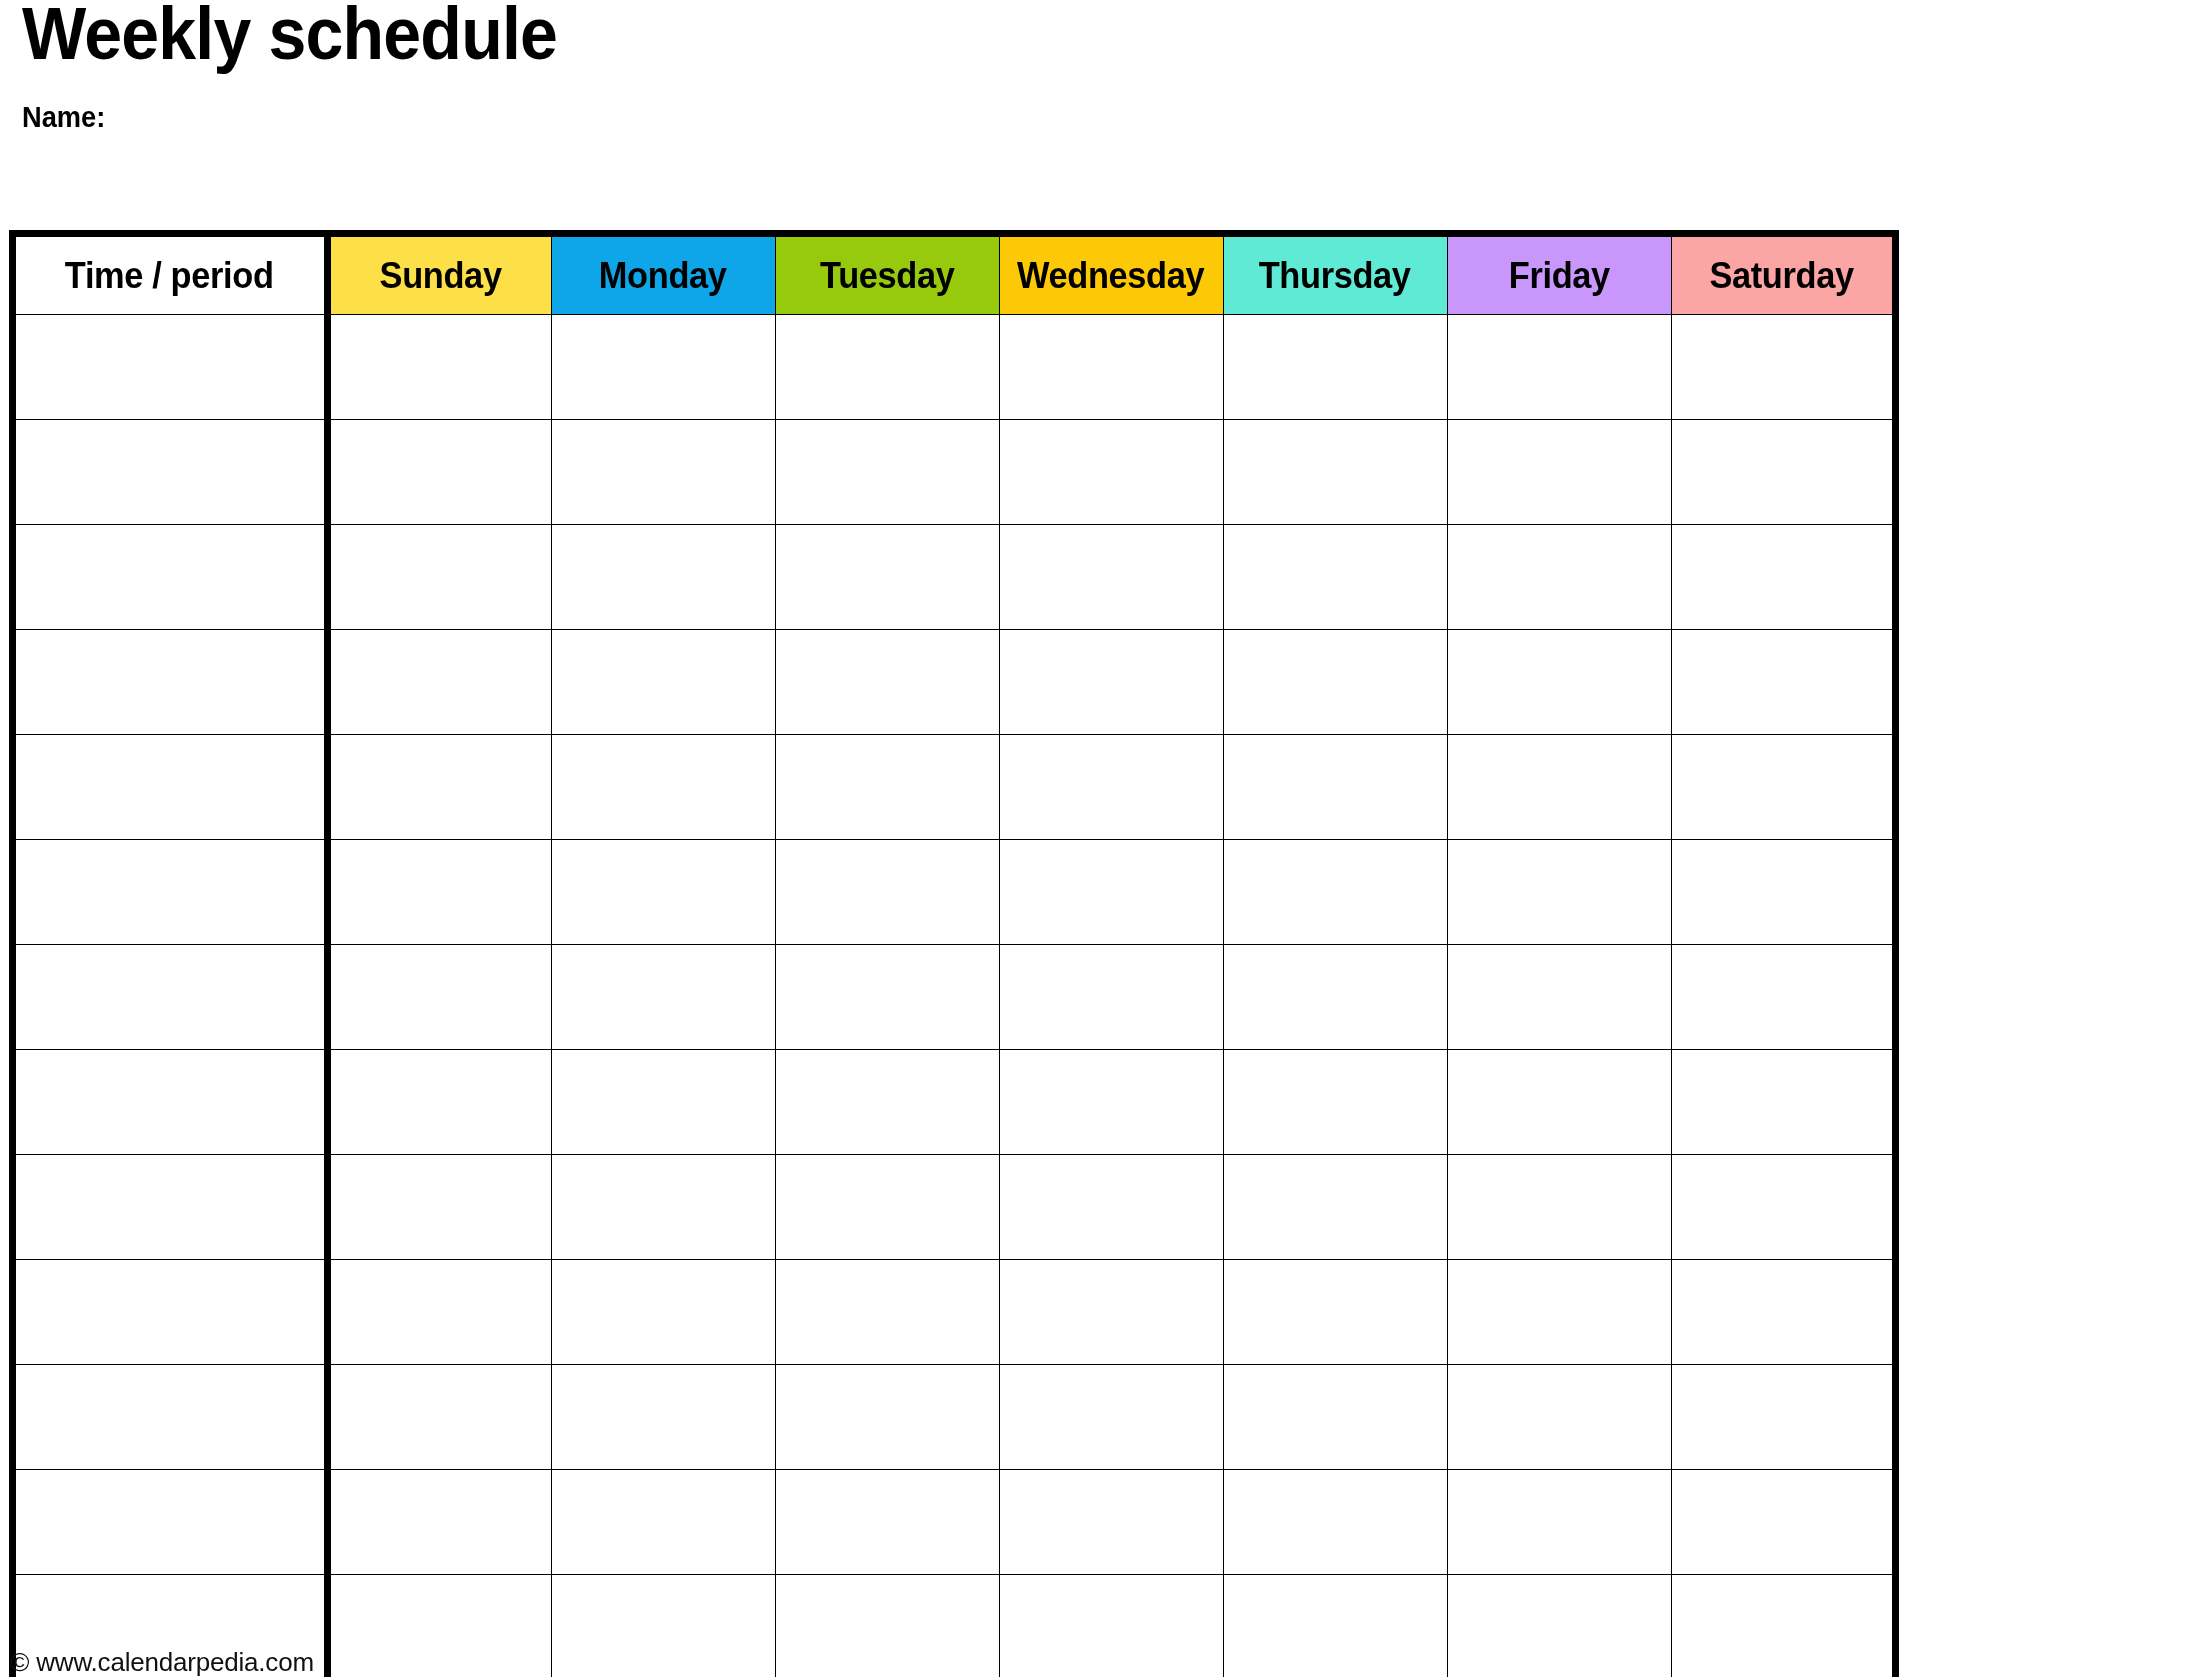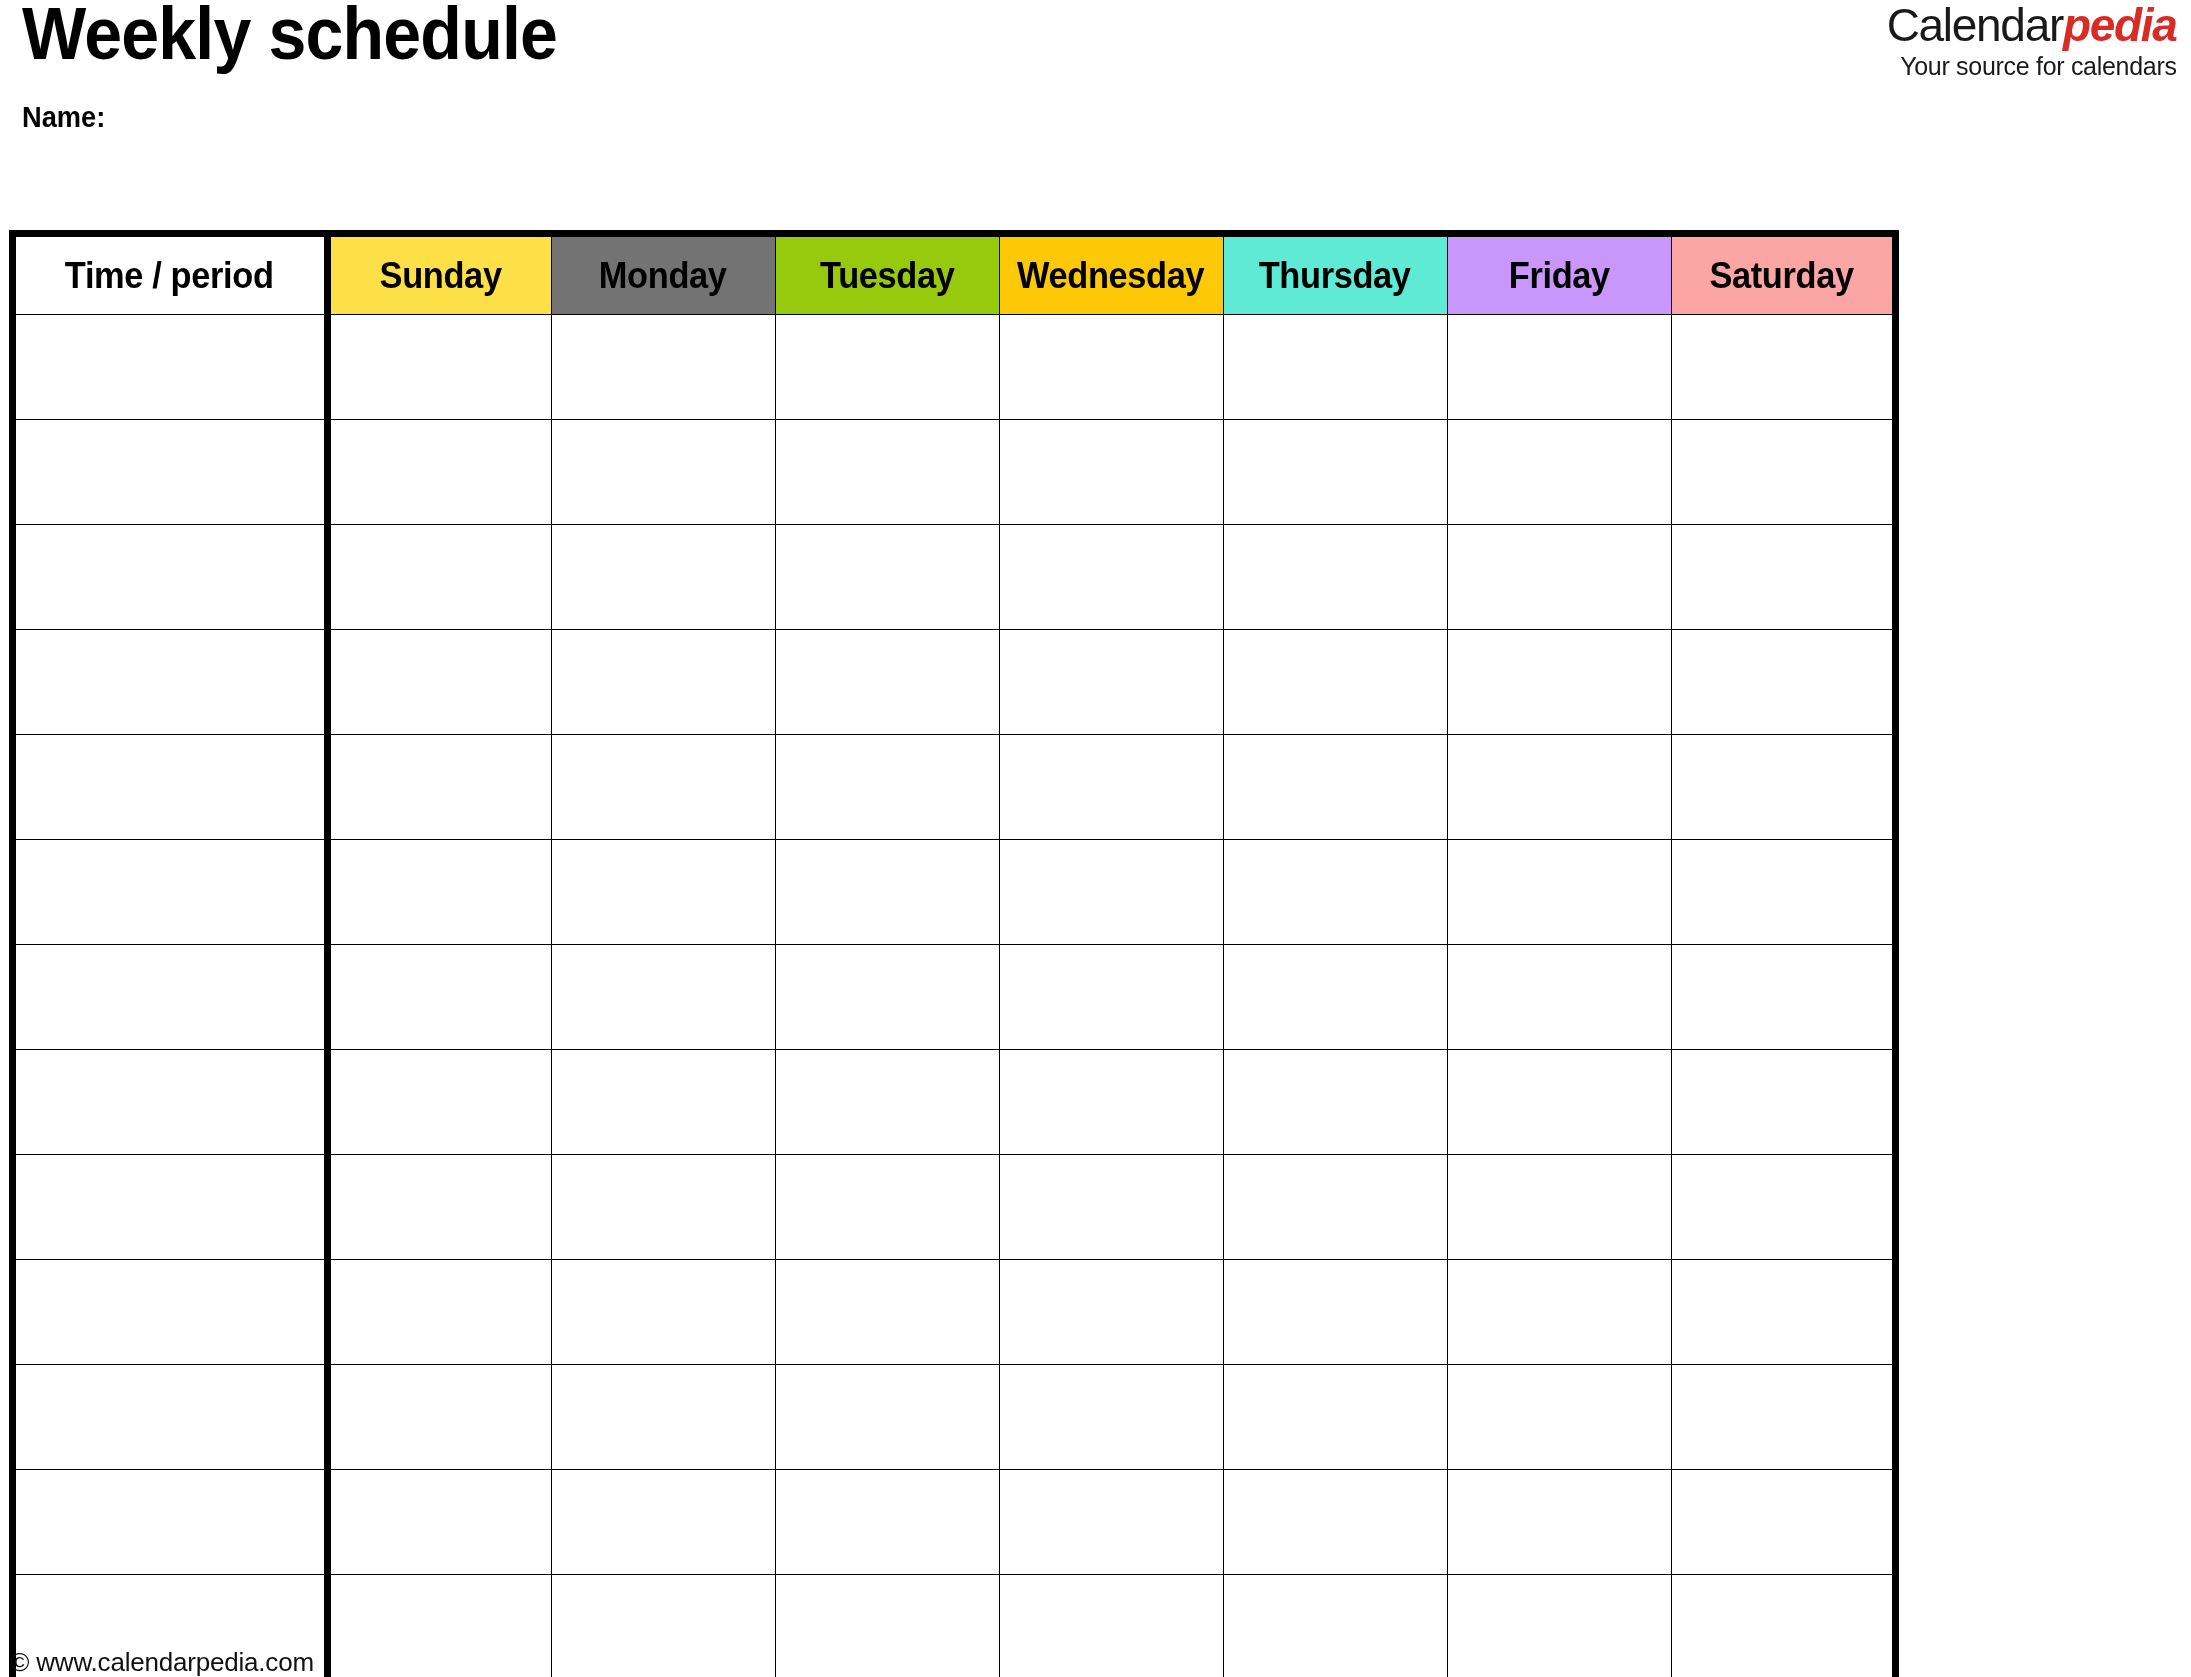--- a/index.html
+++ b/index.html
@@ -140,34 +140,28 @@
 <body>
 
 <div class="page">
 
   <div class="title-block">
     <div class="page-title">Weekly schedule</div>
   </div>
 
   <div class="name-label">Name:</div>
 
-  <div class="logo">
-    <div class="logo-wordmark">
-      <span class="logo-calendar">Calendar</span><span class="logo-pedia">pedia</span>
-    </div>
-    <div class="logo-tagline">Your source for calendars</div>
-  </div>
 
   <div class="schedule-wrap">
     <table class="schedule">
       <thead>
         <tr id="header-row">
             <th class="col-time" style="background: rgb(255, 255, 255);"><span class="hdr-label">Time / period</span></th>
             <th style="background: #fde047;"><span class="hdr-label">Sunday</span></th>
-            <th style="background: #737373;"><span class="hdr-label">Monday</span></th>
+            <th style="background: #0ea5e9;"><span class="hdr-label">Monday</span></th>
             <th style="background: rgb(151, 201, 13);"><span class="hdr-label">Tuesday</span></th>
             <th style="background: rgb(253, 200, 5);"><span class="hdr-label">Wednesday</span></th>
             <th style="background: #5eead4;"><span class="hdr-label">Thursday</span></th>
             <th style="background: rgb(201, 151, 251);"><span class="hdr-label">Friday</span></th>
             <th style="background: #fca5a5;"><span class="hdr-label">Saturday</span></th>
           </tr>
       </thead>
       <tbody id="body-rows">
           <tr>
             <td class="col-time"></td>

